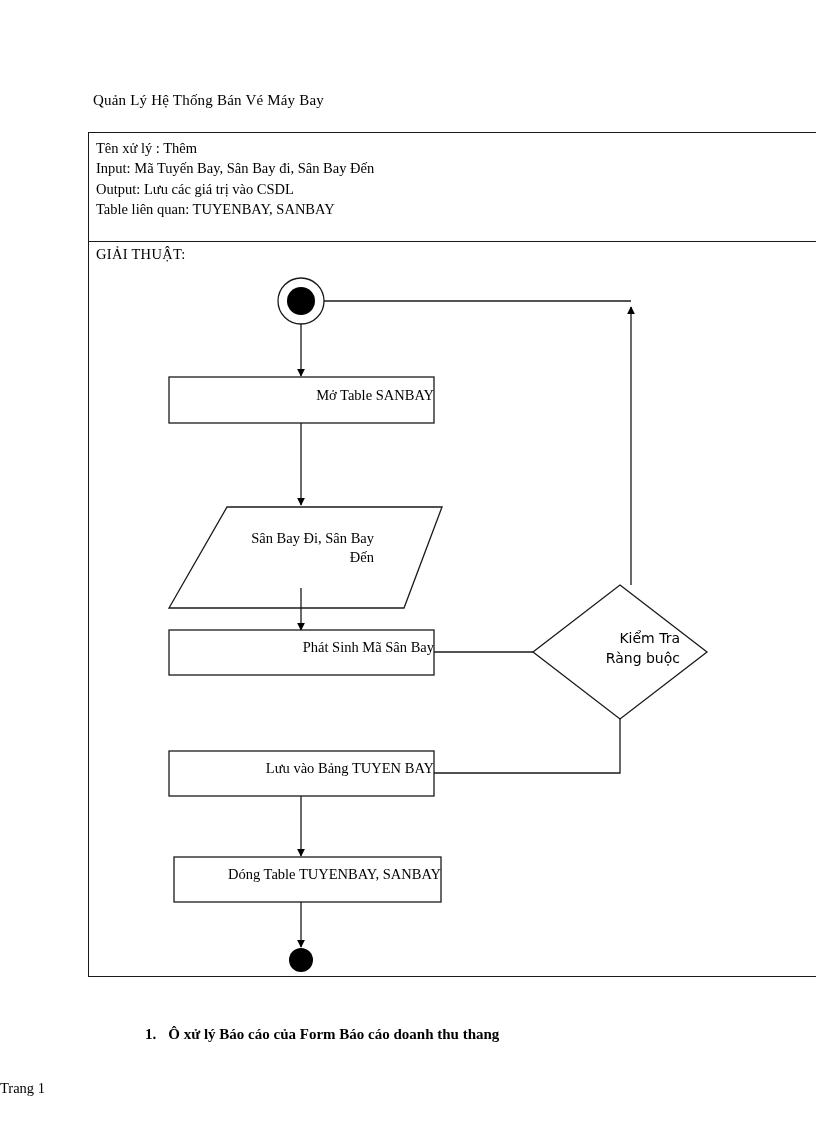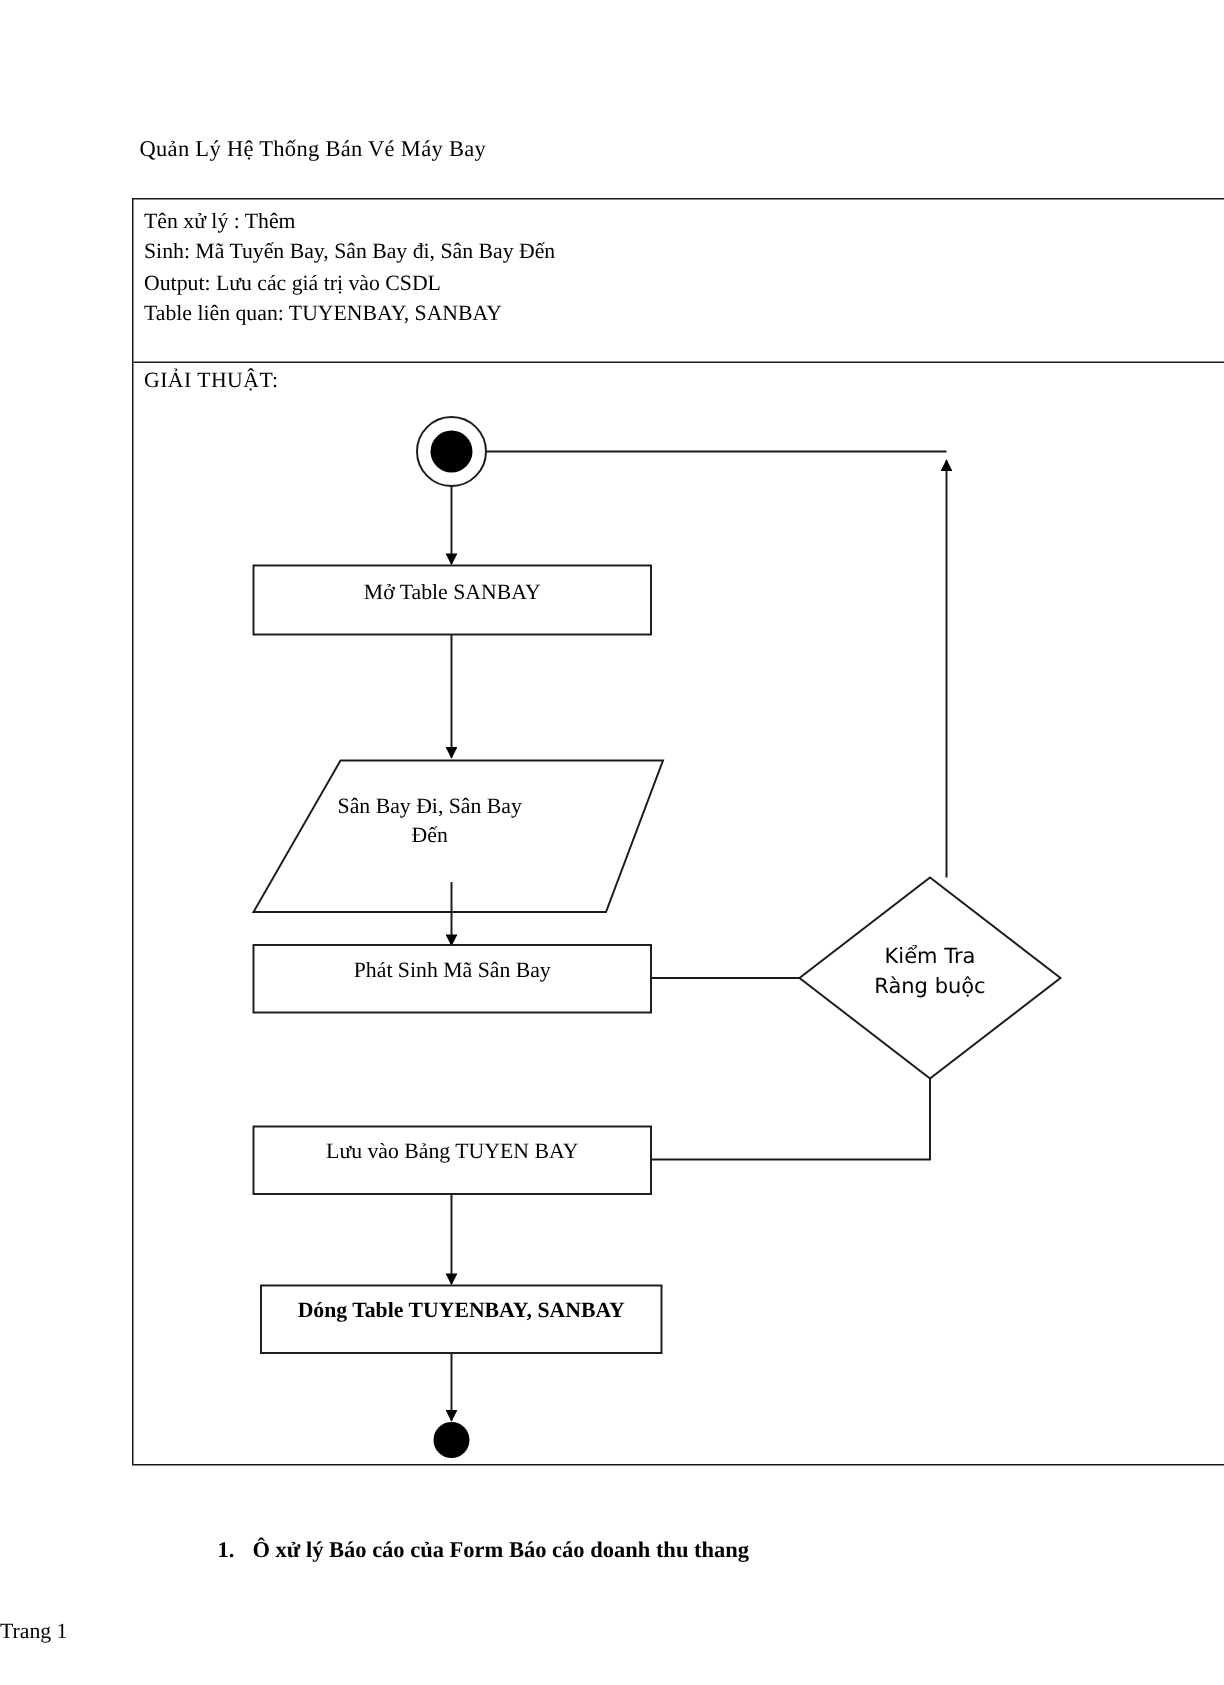--- a/index.html
+++ b/index.html
@@ -81,21 +81,21 @@
     position: absolute;
     left: 0; top: 0;
     width: 640px;
     height: 845px;
     overflow: visible;
   }
 
   
   .node-text {
     position: absolute;
-    text-align: center;
+    text-align: right;
     font-size: 14.5px;
     line-height: 19px;
     white-space: pre-line;
     pointer-events: none;
   }
   .node-text.sans {
     font-family: "DejaVu Sans", sans-serif;
     font-size: 14px;
     line-height: 20px;
   }
@@ -124,21 +124,21 @@
 <body>
 
 <div class="page">
 
   <div class="doc-header">Quản Lý Hệ Thống Bán Vé Máy Bay</div>
 
   <div class="frame">
 
     <div class="info-block">
       <span class="info-line">Tên xử lý : Thêm</span>
-      <span class="info-line">Sinh:  Mã Tuyến Bay, Sân Bay đi,  Sân Bay Đến</span>
+      <span class="info-line">Input:  Mã Tuyến Bay, Sân Bay đi,  Sân Bay Đến</span>
       <span class="info-line">Output:  Lưu các giá trị vào CSDL</span>
       <span class="info-line">Table liên quan: TUYENBAY, SANBAY</span>
     </div>
 
     <div class="frame-divider"></div>
 
     <div class="algo-label">GIẢI THUẬT:</div>
 
     <div class="chart">
       <svg viewBox="0 0 640 845" xmlns="http://www.w3.org/2000/svg">
@@ -191,21 +191,21 @@
       <div class="node-text" style="left:110px; top:396px; width:175px;">Sân Bay Đi, Sân Bay
 Đến</div>
 
       <div class="node-text" style="left:80px; top:505px; width:265px;">Phát Sinh Mã Sân Bay</div>
 
       <div class="node-text sans" style="left:471px; top:495px; width:120px;">Kiểm Tra
 Ràng buộc</div>
 
       <div class="node-text" style="left:80px; top:626px; width:265px;">Lưu vào Bảng TUYEN BAY</div>
 
-      <div class="node-text" style="left:85px; top:732px; width:267px;font-weight:bold;">Dóng Table TUYENBAY, SANBAY</div>
+      <div class="node-text" style="left:85px; top:732px; width:267px;">Dóng Table TUYENBAY, SANBAY</div>
     </div>
   </div>
 
   <div class="list-item">
     <span class="num">1.</span><span>Ô xử lý Báo cáo của Form Báo cáo doanh thu thang</span>
   </div>
 
   <div class="page-footer">Trang 1</div>
 
 </div>

